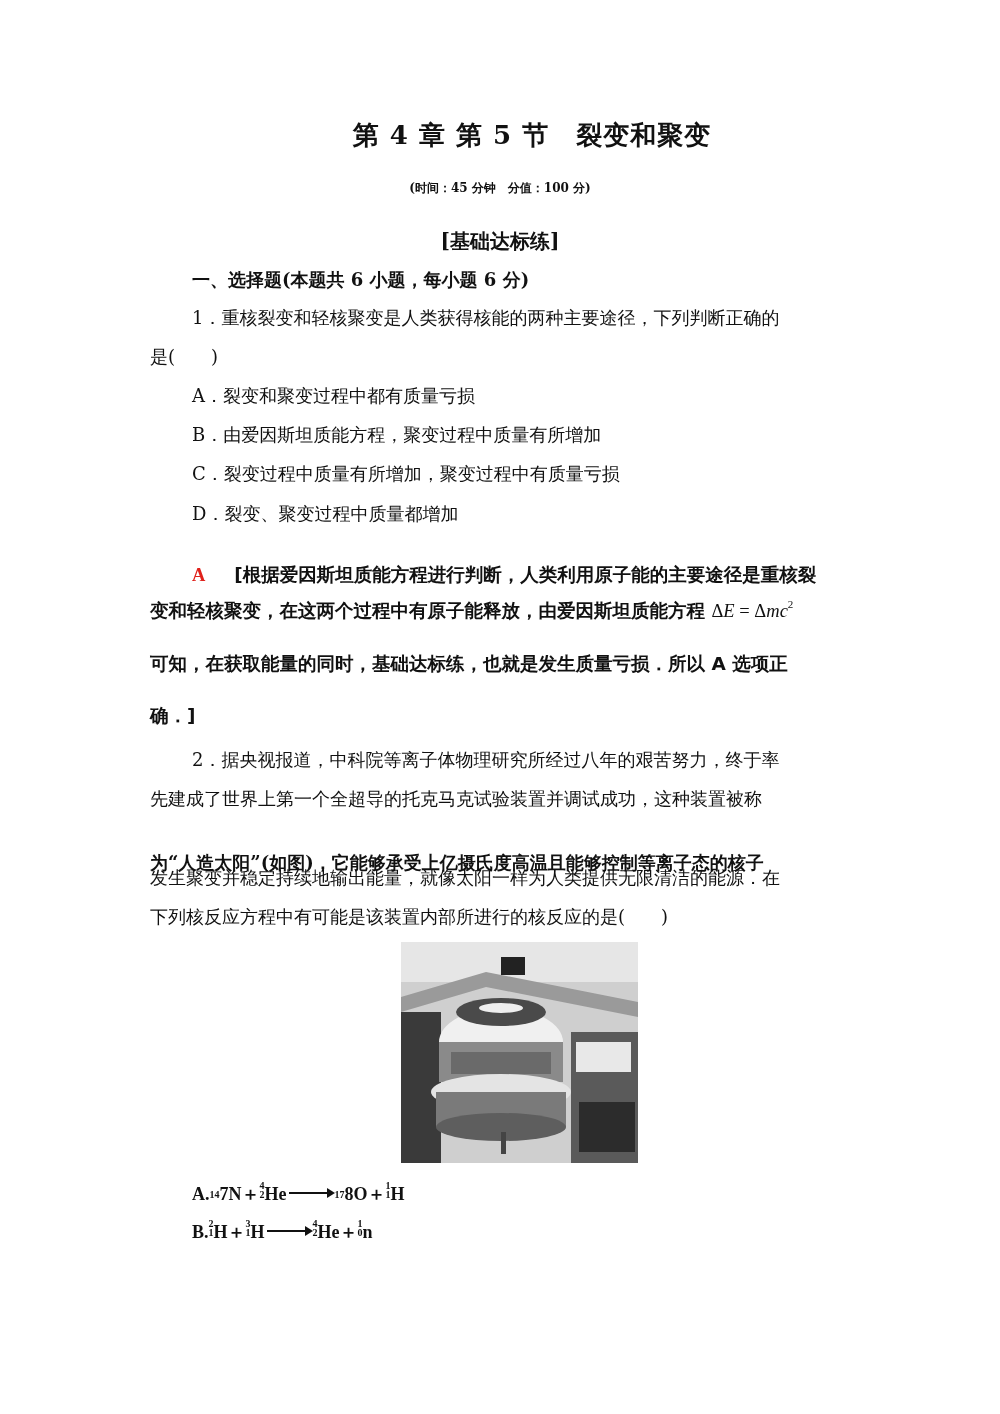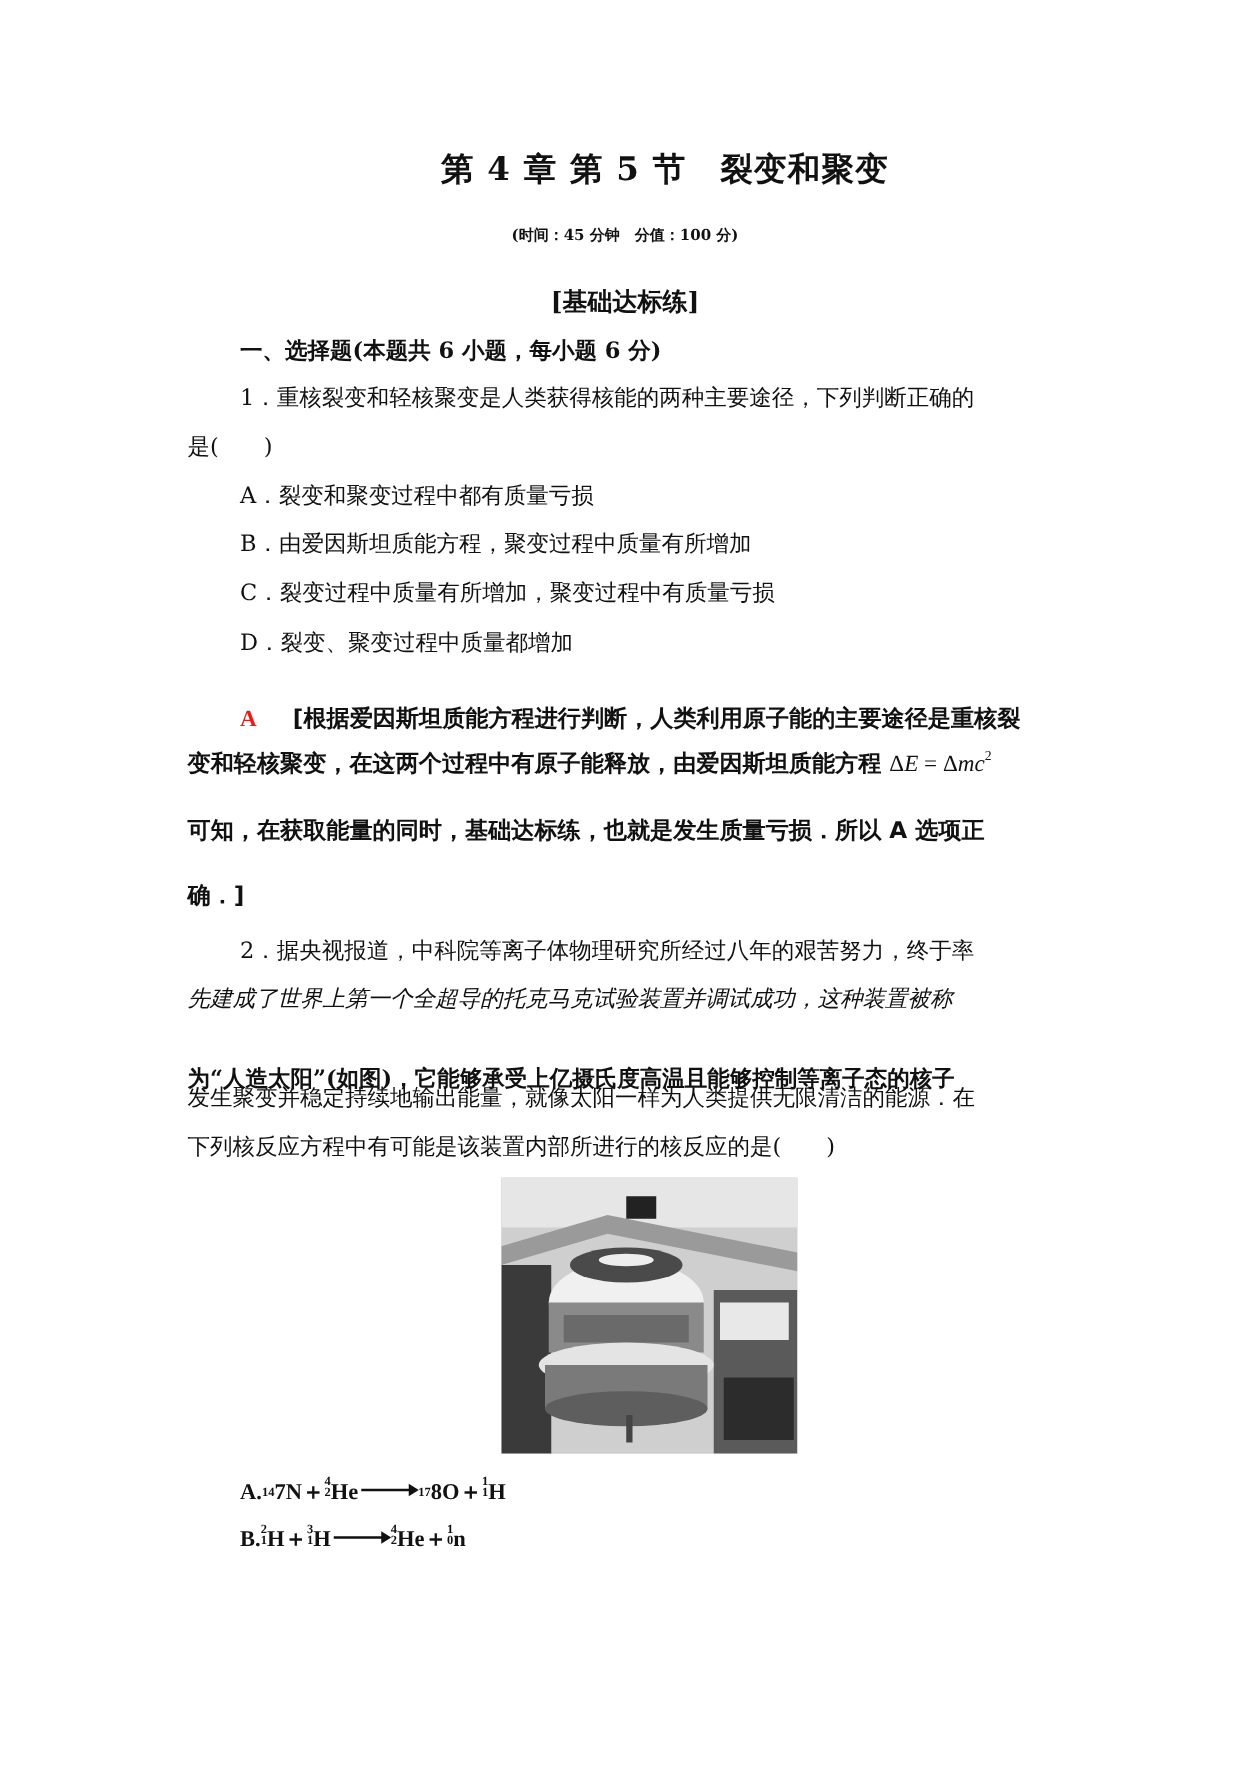--- a/index.html
+++ b/index.html
@@ -44,21 +44,21 @@
   <span style="display:inline-block;width:16px;"></span>
   <span>[根据爱因斯坦质能方程进行判断，人类利用原子能的主要途径是重核裂</span>
 </div>
 <div class="abs ans-line" style="left:150px;top:598px;">
   <span>变和轻核聚变，在这两个过程中有原子能释放，由爱因斯坦质能方程 </span><span class="math"><span>Δ</span><i>E</i><span> = </span><span>Δ</span><i>mc</i><sup>2</sup></span>
 </div>
 <div class="abs ans-line" style="left:150px;top:651px;">可知，在获取能量的同时，基础达标练，也就是发生质量亏损．所以 A 选项正</div>
 <div class="abs ans-line" style="left:150px;top:703px;">确．]</div>
 
 <div class="abs line" style="left:192px;top:748px;font-weight:normal;">2．据央视报道，中科院等离子体物理研究所经过八年的艰苦努力，终于率</div>
-<div class="abs line" style="left:150px;top:787px;font-weight:normal;font-style:italic;">先建成了世界上第一个全超导的托克马克试验装置并调试成功，这种装置被称</div>
+<div class="abs line" style="left:150px;top:787px;font-weight:normal;">先建成了世界上第一个全超导的托克马克试验装置并调试成功，这种装置被称</div>
 <div class="abs line" style="left:150px;top:826px;font-weight:bold;margin-top:25px;">为“人造太阳”(如图)，它能够承受上亿摄氏度高温且能够控制等离子态的核子</div>
 <div class="abs line" style="left:150px;top:866px;font-weight:normal;">发生聚变并稳定持续地输出能量，就像太阳一样为人类提供无限清洁的能源．在</div>
 <div class="abs line" style="left:150px;top:905px;font-weight:normal;">下列核反应方程中有可能是该装置内部所进行的核反应的是(　　)</div>
 
 <div class="photo">
   <svg width="237" height="221" viewBox="0 0 237 221">
     <rect width="237" height="221" fill="#cfcfcf"></rect>
     <rect x="0" y="0" width="237" height="40" fill="#e6e6e6"></rect>
     <polygon points="0,55 85,30 237,60 237,75 85,45 0,70" fill="#9a9a9a"></polygon>
     <rect x="0" y="70" width="40" height="151" fill="#3a3a3a"></rect>

